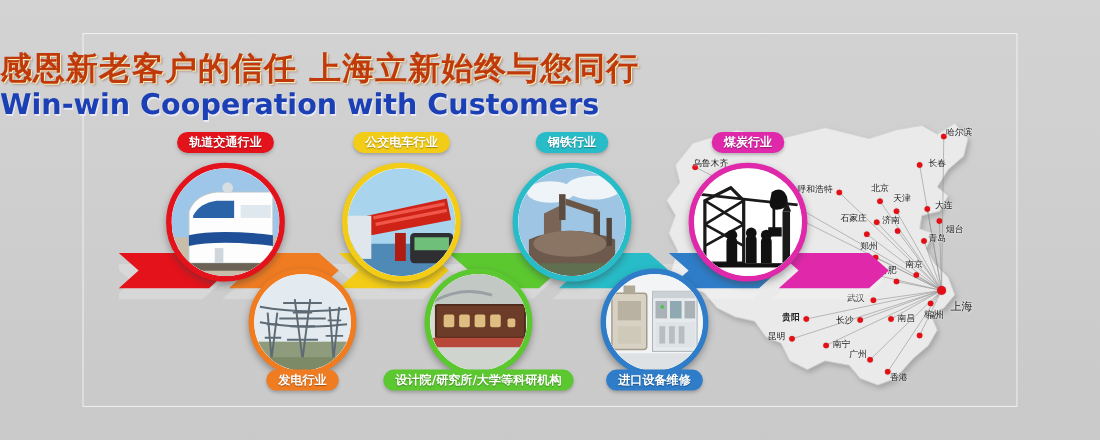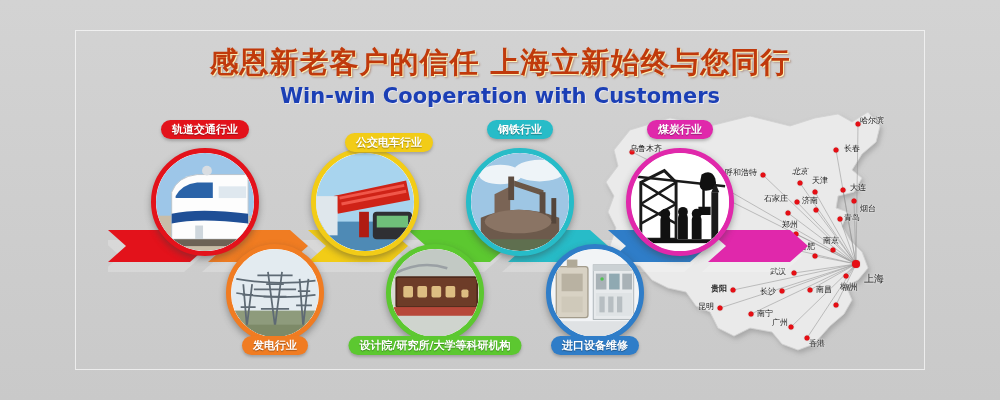--- a/index.html
+++ b/index.html
@@ -7,25 +7,25 @@
     width:1000px;height:400px;overflow:hidden;
     background:#cdcdcd;
     font-family:"DejaVu Sans","Liberation Sans",sans-serif;
   }
   .banner{position:relative;width:1000px;height:400px;overflow:hidden;
     background:linear-gradient(180deg,#d3d3d3 0%,#cfcfcf 40%,#c9c9c9 100%);}
   .inner-panel{position:absolute;left:75px;top:30px;width:850px;height:340px;
     border:1px solid rgba(255,255,255,.65);box-sizing:border-box;}
 
   
-  .titles{position:absolute;left:0;top:44px;width:1000px;text-align:center;z-index:30;}
+  .titles{position:absolute;left:0;top:44px;width:1000px;text-align:left;z-index:30;}
   .title-cn{font-size:29px;font-weight:bold;letter-spacing:1px;
     color:#c0390b;text-shadow:1px 1px 0 #fdf0b8,2px 2px 2px rgba(120,40,0,.35);
     line-height:36px;white-space:nowrap;}
-  .title-en{font-size:21px;font-weight:bold;color:#1b3fb5;margin-top:3px;
+  .title-en{font-size:26px;font-weight:bold;color:#1b3fb5;margin-top:3px;
     text-shadow:1px 1px 0 #e9e9f5;line-height:26px;white-space:nowrap;}
 
   
   .map-wrap{position:absolute;left:600px;top:100px;width:330px;height:260px;z-index:2;}
   .map-svg{position:absolute;left:0;top:0;}
   .city{position:absolute;font-size:8px;color:#1a1a1a;white-space:nowrap;
     transform:translate(-50%,-50%);text-shadow:0 0 2px #efefef,0 0 2px #efefef;}
   .dot{position:absolute;width:5px;height:5px;border-radius:50%;
     background:#e60e14;transform:translate(-50%,-50%);
     box-shadow:0 0 1px rgba(120,0,0,.6);}
@@ -109,21 +109,21 @@
     <div id="map-points">
         <div class="dot" style="left: 258px; top: 24px; background: rgb(230, 14, 20);"></div>
         <div class="city" style="left: 272px; top: 20px;">哈尔滨</div>
         <div class="dot" style="left: 236px; top: 50px; background: rgb(230, 14, 20);"></div>
         <div class="city" style="left: 252px; top: 48px;">长春</div>
         <div class="dot" style="left: 32px; top: 52px; background: rgb(230, 14, 20);"></div>
         <div class="city" style="left: 46px; top: 48px;">乌鲁木齐</div>
         <div class="dot" style="left: 163px; top: 75px; background: rgb(230, 14, 20);"></div>
         <div class="city" style="left: 141px; top: 72px;">呼和浩特</div>
         <div class="dot" style="left: 200px; top: 83px; background: rgb(230, 14, 20);"></div>
-        <div class="city" style="left: 200px; top: 71px; font-style: italic;">北京</div>
+        <div class="city" style="left: 200px; top: 71px;">北京</div>
         <div class="dot" style="left: 215px; top: 92px; background: rgb(230, 14, 20);"></div>
         <div class="city" style="left: 220px; top: 80px;">天津</div>
         <div class="dot" style="left: 243px; top: 90px; background: rgb(230, 14, 20);"></div>
         <div class="city" style="left: 258px; top: 87px;">大连</div>
         <div class="dot" style="left: 124px; top: 88px; background: rgb(230, 14, 20);"></div>
         <div class="city" style="left: 108px; top: 86px;">银川</div>
         <div class="dot" style="left: 197px; top: 102px; background: rgb(230, 14, 20);"></div>
         <div class="city" style="left: 176px; top: 98px;">石家庄</div>
         <div class="dot" style="left: 254px; top: 101px; background: rgb(230, 14, 20);"></div>
         <div class="city" style="left: 268px; top: 98px; margin-top: 10px;">烟台</div>
@@ -216,21 +216,21 @@
               <rect y="70" width="100" height="30" fill="#4e8ab5"></rect>
               <path d="M18 44 L92 28 L96 48 L22 62 Z" fill="#cf2317"></path>
               <path d="M24 46 L90 33 M26 52 L92 39" stroke="#f0574a" stroke-width="3"></path>
               <rect x="44" y="60" width="10" height="26" fill="#b01c12"></rect>
               <rect x="0" y="44" width="22" height="40" fill="#dfe7ec"></rect>
               <rect x="58" y="60" width="40" height="28" rx="4" fill="#2f2f33"></rect>
               <rect x="62" y="64" width="32" height="12" fill="#6fbf7a"></rect>
             </svg>
           </div>
         </div>
-        <div class="tag" style="left: 365px; top: 133px; background: rgb(242, 204, 23); pointer-events: auto; margin-left: 24px;">公交电车行业</div>
+        <div class="tag" style="left: 365px; top: 120px; background: rgb(242, 204, 23); pointer-events: auto;">公交电车行业</div>
       </div>
       <div class="node" style="left: 0px; top: 0px; width: 1000px; height: 400px; pointer-events: none;">
         <div class="ring" style="position: absolute; width: 108px; height: 108px; left: 466px; top: 148px; border: 5px solid rgb(39, 188, 200); background: rgb(255, 255, 255); box-sizing: border-box; pointer-events: auto;">
           <div class="photo">
             <svg width="98" height="98" viewBox="0 0 100 100">
               <rect width="100" height="100" fill="#9ec6e4"></rect>
               <ellipse cx="30" cy="22" rx="22" ry="10" fill="#eef4f8"></ellipse>
               <ellipse cx="70" cy="18" rx="26" ry="11" fill="#eef4f8"></ellipse>
               <path d="M10 96 L10 66 Q48 50 90 66 L90 96 Z" fill="#6d5a4c"></path>
               <path d="M24 66 L24 42 L40 34 L40 66 Z" fill="#7a6455"></path>

